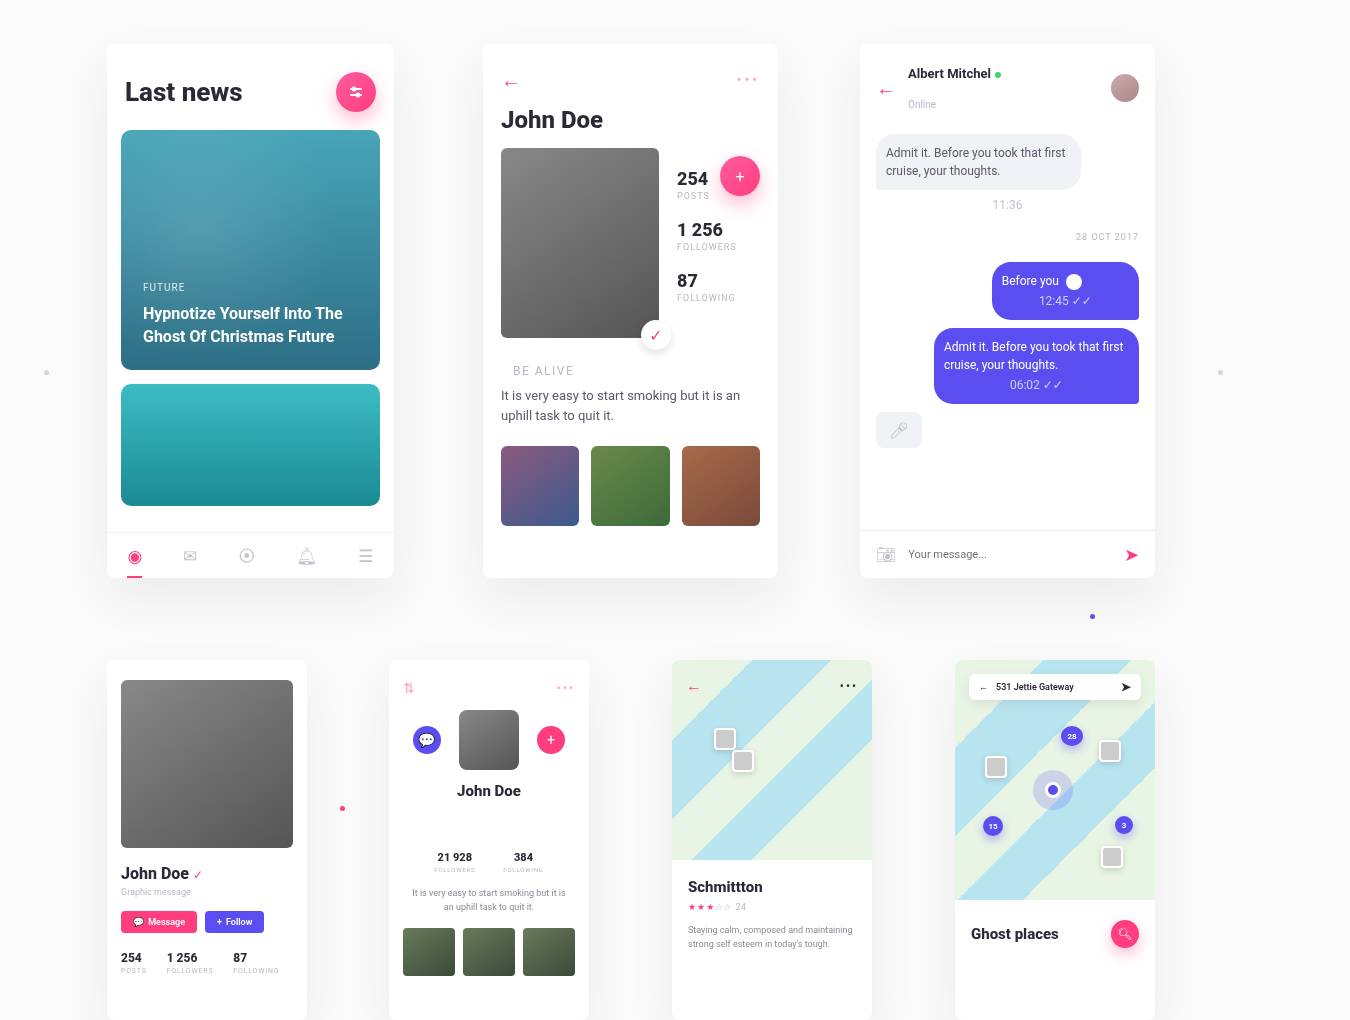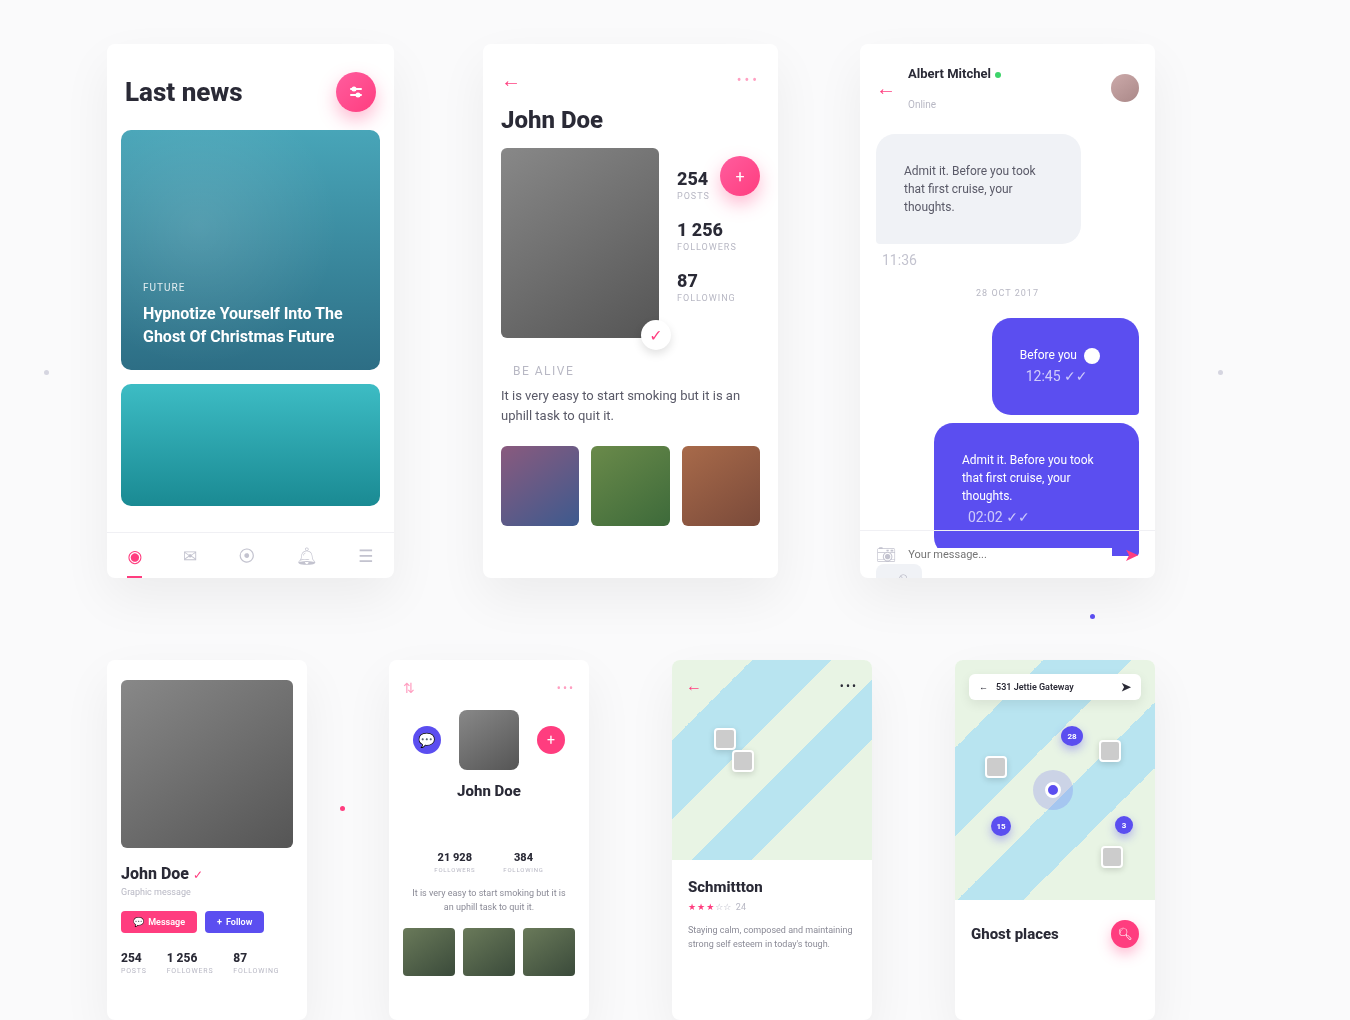--- a/index.html
+++ b/index.html
@@ -44,24 +44,24 @@
 #s2 .th3 { background:linear-gradient(145deg,#a86a4a,#7a4a3a); }
 
 
 #s3 { left:860px; top:44px; width:295px; height:534px; padding:22px 16px 0; }
 #s3 .top { display:flex; align-items:center; gap:12px; margin-bottom:24px; }
 #s3 .who { flex:1; }
 #s3 .nm { font-size:13px; font-weight:700; color:#2a2a36; }
 #s3 .nm .dot { display:inline-block; width:6px; height:6px; border-radius:50%; background:#3dd46a; margin-left:4px; vertical-align:middle; }
 #s3 .st { font-size:10px; color:#b8b8c4; margin-top:18px; }
 #s3 .av { width:28px; height:28px; border-radius:50%; background:linear-gradient(145deg,#caa,#a88); }
-#s3 .bub { padding:28px; border-radius:19px; font-size:12px; line-height:1.5; max-width:78%; position:relative; }
+#s3 .bub { padding:10px; border-radius:19px; font-size:12px; line-height:1.5; max-width:78%; position:relative; }
 #s3 .in { background:#f0f2f6; color:#5a5a68; border-bottom-left-radius:4px; margin-bottom:6px; }
-#s3 .tm { font-size:14px; color:#c3c3cf; display:block; text-align:left; padding:2px 6px 0; }
-#s3 .date { text-align:center; font-size:9px; letter-spacing:1px; color:#b8b8c4; margin:20px 0; }
+#s3 .tm { font-size:12px; color:#c3c3cf; display:block; text-align:center; padding:2px 6px 0; }
+#s3 .date { text-align:right; font-size:9px; letter-spacing:1px; color:#b8b8c4; margin:20px 0; }
 #s3 .out { background:#5b4ef0; color:#fff; margin-left:auto; border-bottom-right-radius:4px; margin-bottom:8px; }
 #s3 .out .tm { color:rgba(255,255,255,.7); }
 #s3 .emoji { display:inline-block; width:16px; height:16px; background:#fff; border-radius:50%; vertical-align:middle; margin-left:4px; }
 #s3 .mic { width:46px; height:36px; border-radius:8px; background:#f0f2f6; display:flex; align-items:center; justify-content:center; color:#b8b8c4; margin-top:8px; }
 #s3 .inp { position:absolute; bottom:0; left:0; right:0; height:48px; display:flex; align-items:center; padding:0 16px; gap:12px; border-top:1px solid #f0f0f4; }
 #s3 .inp input { flex:1; border:0; font-size:11px; color:#b8b8c4; outline:none; }
 #s3 .send { color:#ff3d7f; font-size:18px; }
 #s3 .cam { color:#c3c3cf; }
 
 
@@ -200,21 +200,21 @@
   </div>
   <div class="bub in"><span>Admit it. Before you took that first cruise, your thoughts.</span></div>
   <span class="tm">11:36</span>
   <div class="date">28 OCT 2017</div>
   <div class="bub out" style="width:56%;">
     <span>Before you</span> <span class="emoji"></span>
     <span class="tm"><span>12:45</span> ✓✓</span>
   </div>
   <div class="bub out">
     <span>Admit it. Before you took that first cruise, your thoughts.</span>
-    <span class="tm"><span>02:02</span> ✓✓</span>
+    <span class="tm"><span>06:02</span> ✓✓</span>
   </div>
   <div class="mic">🎤︎</div>
   <div class="inp">
     <span class="cam">📷︎</span>
     <input placeholder="Your message..." style="">
     <span class="send">➤</span>
   </div>
 </div>
 
 <div class="card" id="s4">
@@ -289,21 +289,21 @@
 </div>
 
 <div class="card" id="s7">
   <div class="map">
     <div class="bar">
       <span class="bk">←</span>
       <span>531 Jettie Gateway</span>
       <span class="loc">➤</span>
     </div>
     <div class="pin" style="width:22px;height:20px;left:106px;top:66px;">28</div>
-    <div class="pin" style="width:20px;height:20px;left:36px;top:156px;">15</div>
+    <div class="pin" style="width:20px;height:20px;left:28px;top:156px;">15</div>
     <div class="pin" style="width:18px;height:18px;left:160px;top:156px;">3</div>
     <div class="me" style="left:78px;top:110px;"></div>
     <div class="pic" style="left:30px;top:96px;"></div>
     <div class="pic" style="left:144px;top:80px;"></div>
     <div class="pic" style="left:146px;top:186px;"></div>
   </div>
   <div class="foot">
     <h2>Ghost places</h2>
     <div class="sbtn">🔍︎</div>
   </div>

